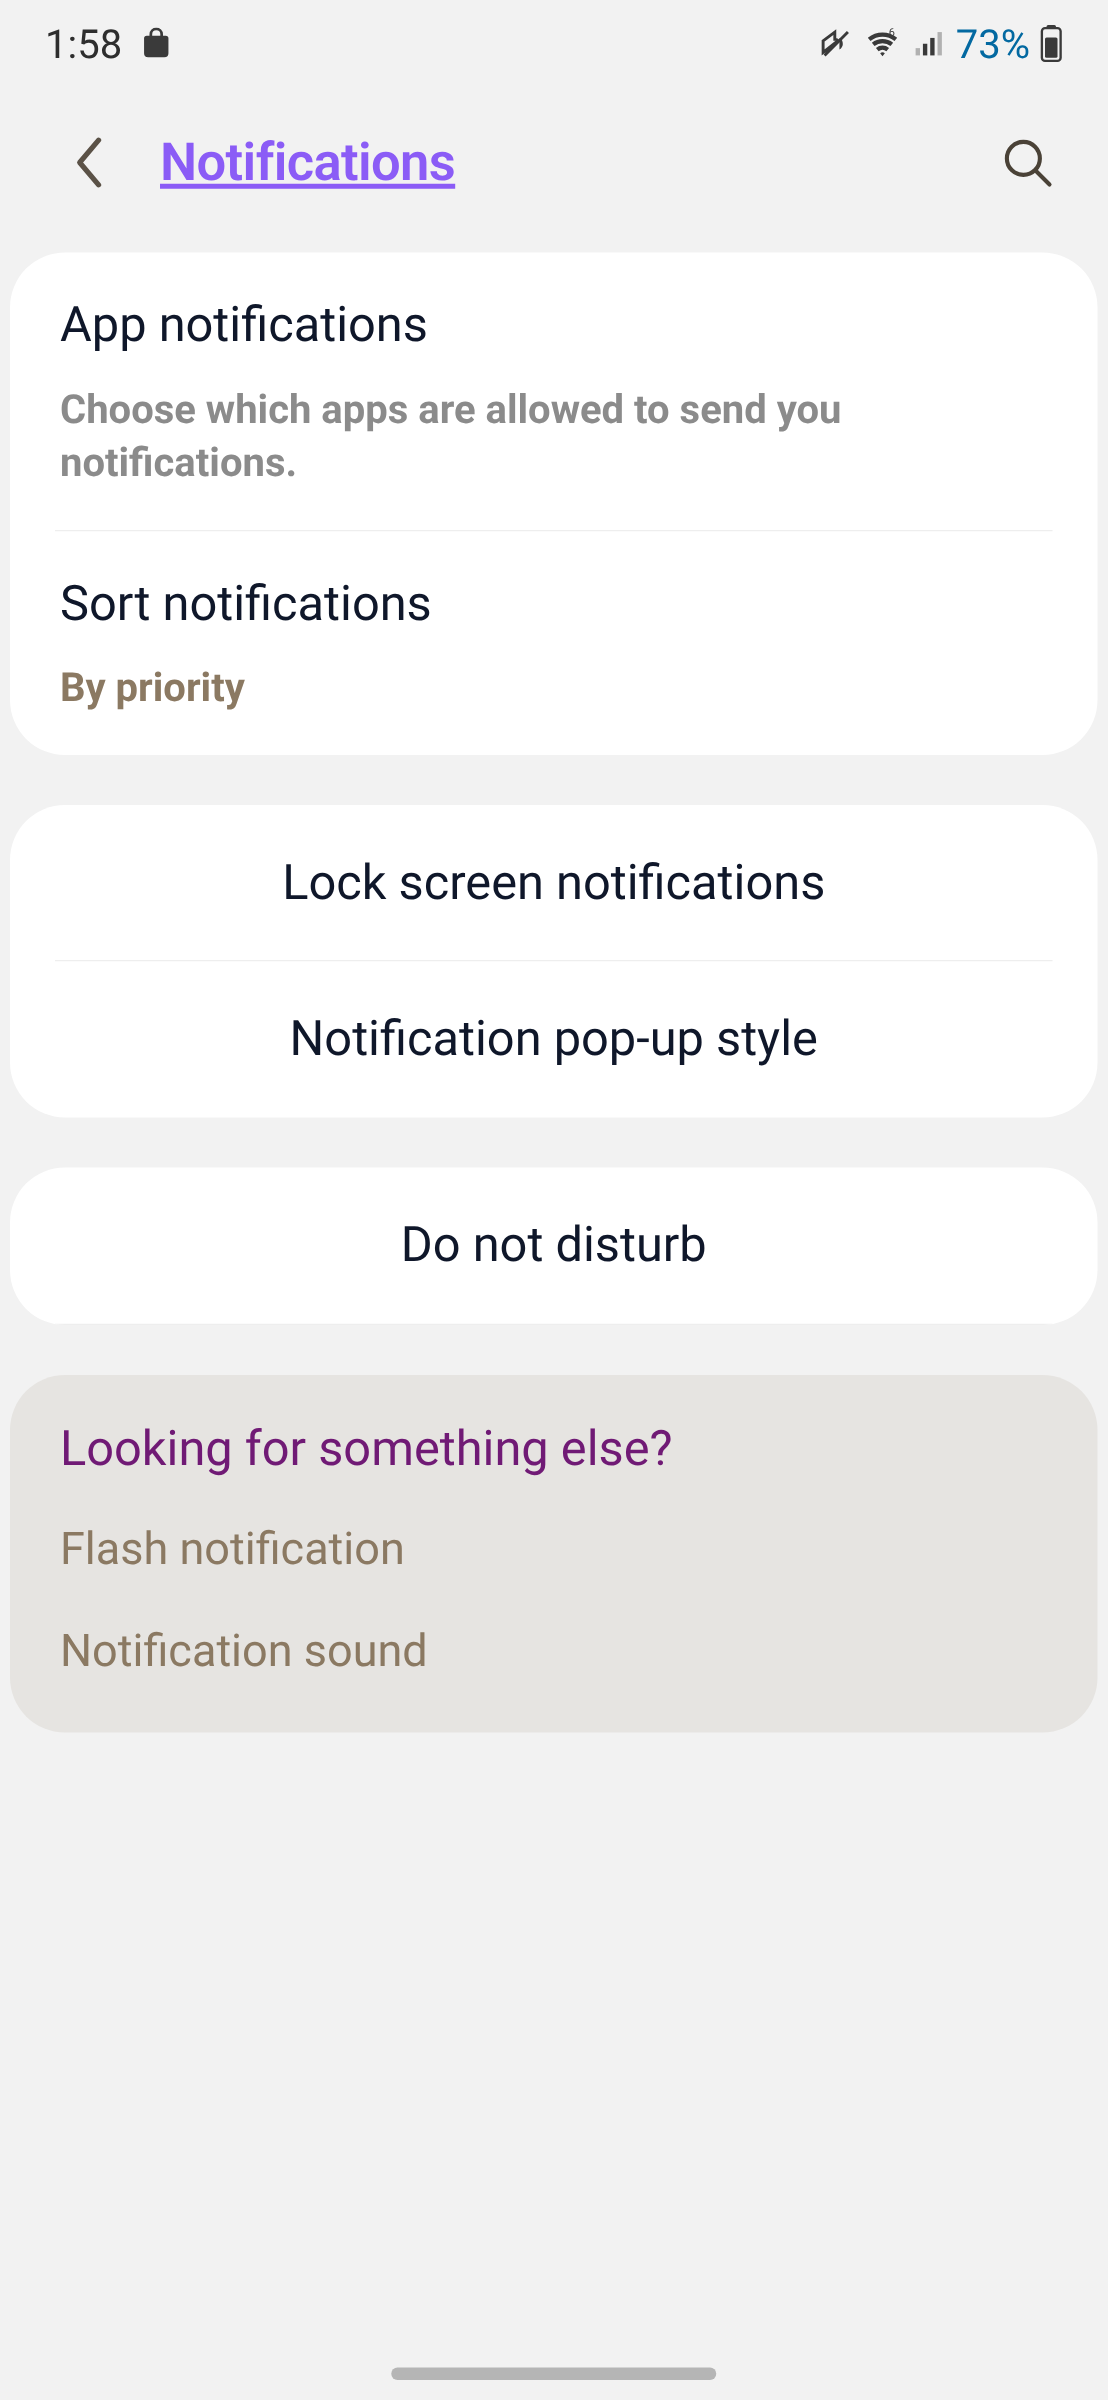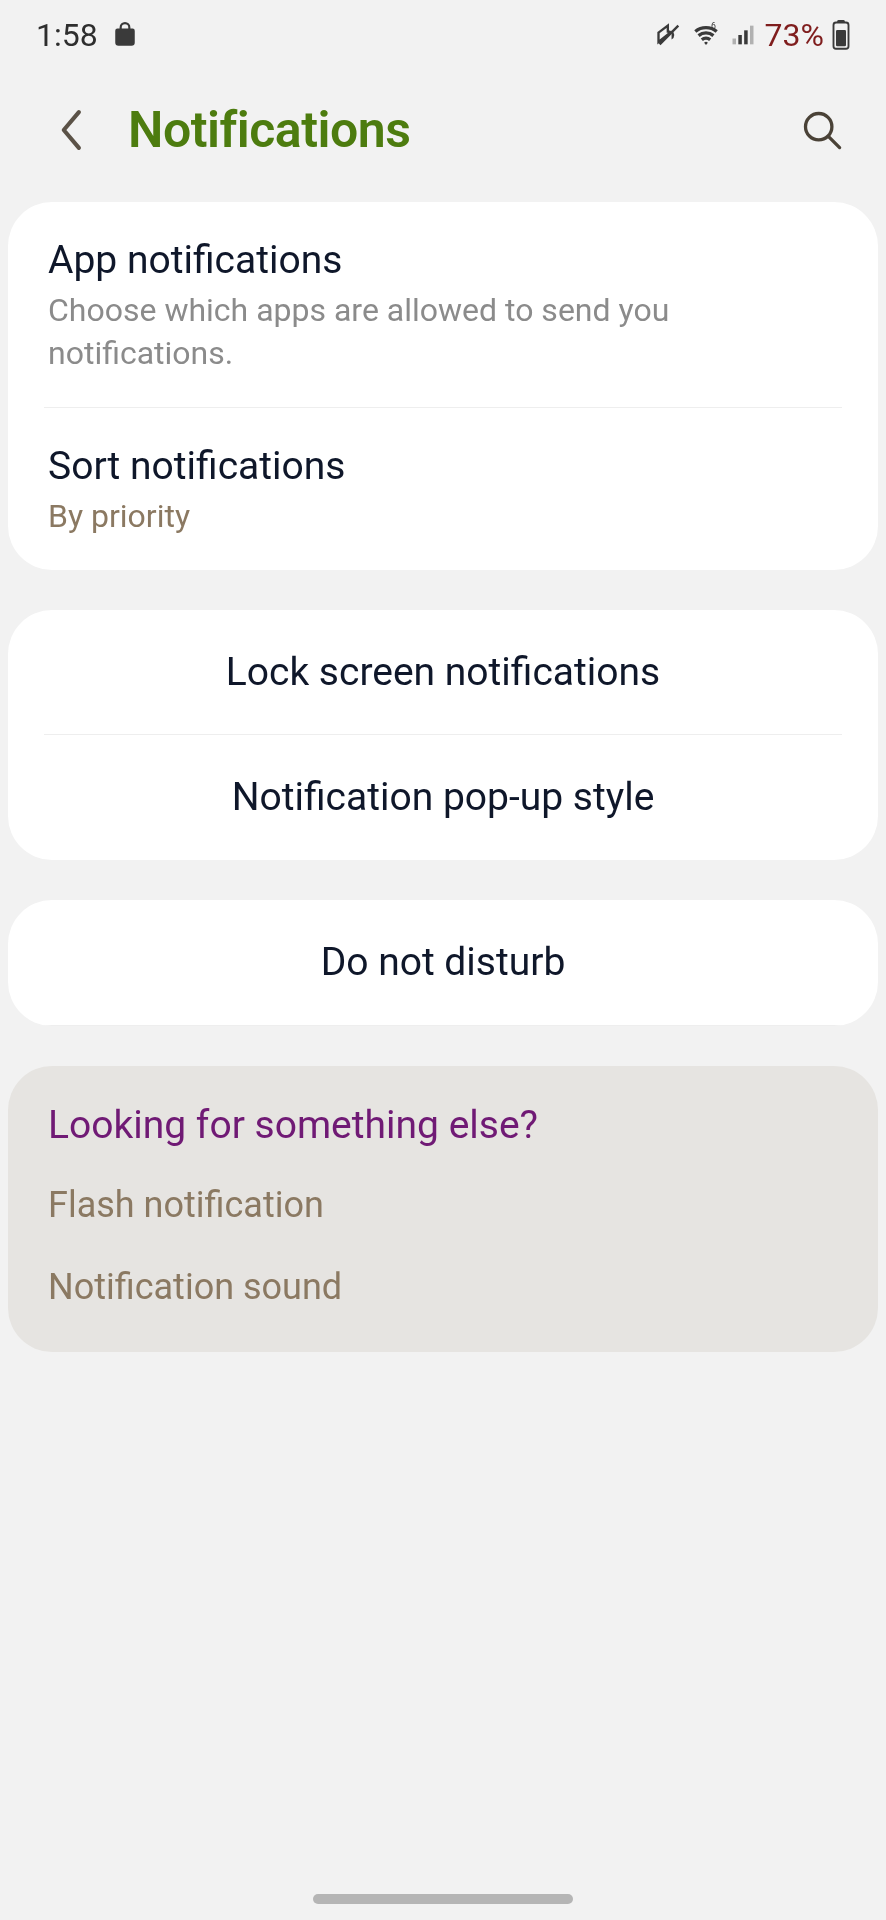--- a/index.html
+++ b/index.html
@@ -41,21 +41,21 @@
       height: 26px;
     }
     .status-right {
       display: flex;
       align-items: center;
       gap: 8px;
     }
     .status-battery-text {
       font-size: 32px;
       font-weight: 400;
-      color: #7f1d1d;
+      color: #0369a1;
     }
     .sb-icon {
       display: inline-flex;
       align-items: center;
       justify-content: center;
     }
 
     
     .header {
       height: 120px;
@@ -67,24 +67,25 @@
     .back-btn {
       width: 48px;
       height: 48px;
       display: flex;
       align-items: center;
       justify-content: center;
       cursor: pointer;
     }
     .page-title {
       flex: 1;
-      font-size: 50px;
+      font-size: 42px;
       font-weight: 600;
-      color: #4d7c0f;
+      color: #8b5cf6;
       letter-spacing: -0.5px;
+      text-decoration: underline;
     }
     .search-btn {
       width: 56px;
       height: 56px;
       display: flex;
       align-items: center;
       justify-content: center;
       cursor: pointer;
     }
 
@@ -113,24 +114,24 @@
       text-align: center;
     }
     .setting-title {
       font-size: 39px;
       font-weight: 400;
       color: #0f172a;
       line-height: 1.35;
     }
     .setting-subtitle {
       font-size: 32px;
-      font-weight: 400;
+      font-weight: 700;
       color: #8b8b8b;
       line-height: 1.35;
-      margin-top: 2px;
+      margin-top: 19px;
     }
     .setting-subtitle.accent {
       color: #8b7962;
     }
 
     .divider {
       height: 1px;
       background: #eeeeee;
       margin: 0 36px;
     }

